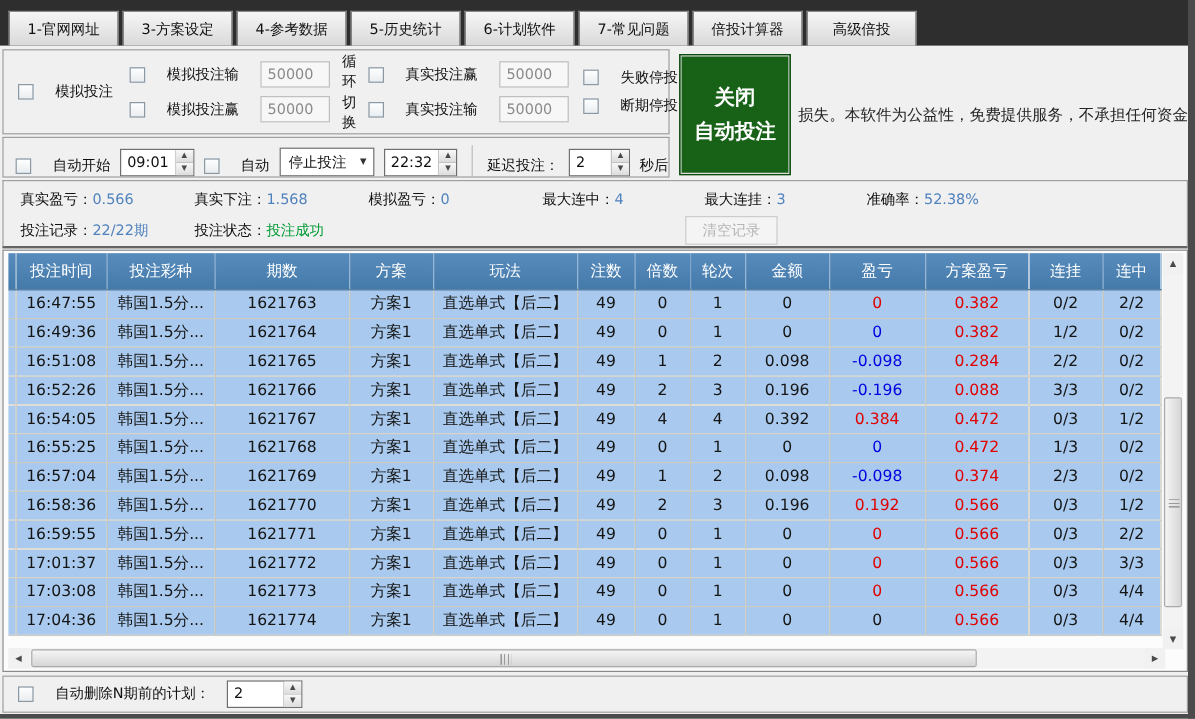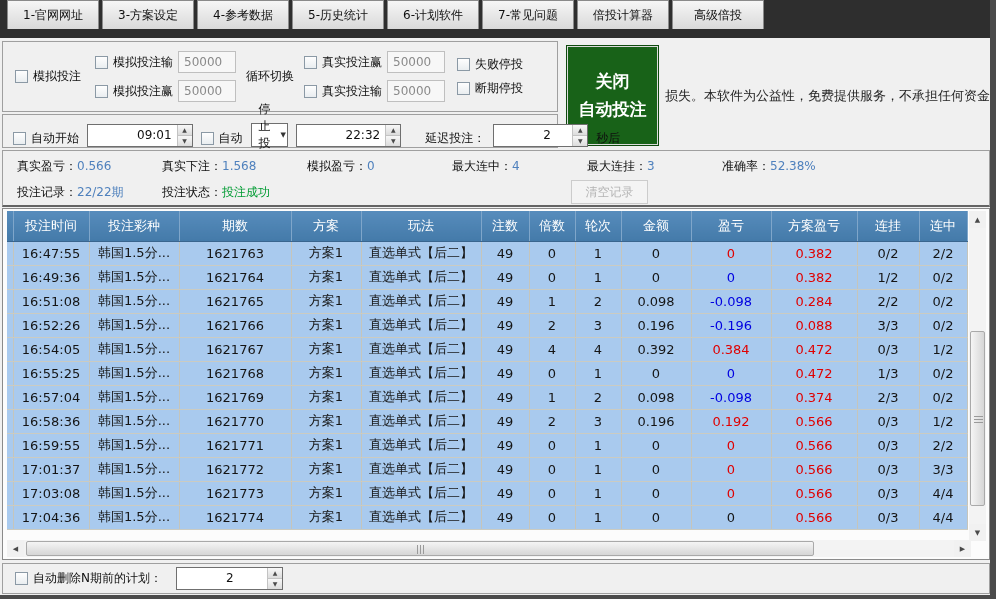--- a/index.html
+++ b/index.html
@@ -3,41 +3,41 @@
 <meta charset="utf-8">
 <style>
   * { margin:0; padding:0; box-sizing:border-box; }
   html,body { background:#9a9a9a; }
   body { font-family:"DejaVu Sans","Liberation Sans",sans-serif; }
   .window { position:relative; width:996px; height:599px; background:#f0f0f0;
             border-right:6px solid #4b4b4b; border-bottom:4px solid #4b4b4b; overflow:hidden; }
 
   
   .tab-bar { position:absolute; left:0; top:0; width:100%; height:38px; background:#2e2e2e;
-             display:flex; align-items:flex-start; padding-left:7px; gap:3px; }
+             display:flex; align-items:flex-end; padding-left:7px; gap:3px; }
   .tab { height:29px; line-height:28px; width:92px; text-align:center; font-size:12px; color:#101010;
          background:linear-gradient(#f6f6f6,#d9d9d9); border:1px solid #8a8a8a; border-bottom:none;
          white-space:nowrap; overflow:hidden; }
   .tab.active { height:36px; line-height:36px; width:102px; background:#fff; font-weight:bold; }
 
   
   .gb { position:absolute; border:1px solid #9f9f9f; background:#f0f0f0; }
   #gb1 { left:2px; top:41px; width:556px; height:71px; display:flex; align-items:center; padding-left:12px; }
   #gb2 { left:2px; top:114px; width:556px; height:34px; display:flex; align-items:flex-end; padding-left:10px; gap:8px; }
   .two-rows { display:flex; flex-direction:column; gap:7px; margin-left:14px; }
-  .cbrow { display:flex; align-items:center; gap:5px; }
+  .cbrow { display:flex; align-items:center; gap:18px; }
   .cb { display:inline-block; width:13px; height:13px; flex:0 0 13px;
         background:linear-gradient(#fefefe,#e9edf0); border:1px solid #8b99a5; }
   .lbl { font-size:12px; color:#101010; white-space:nowrap; }
   .tin { width:58px; height:22px; border:1px solid #bfbfbf; background:#f7f7f7; color:#8a8a8a;
          font-size:12px; padding:2px 5px; font-family:inherit; }
   .loop { font-size:12px; color:#101010; margin-left:10px; }
 
   .spin { display:inline-flex; border:1px solid #6f6f6f; background:#fff; height:23px; align-items:stretch; }
-  .spin .val { padding:3px 5px; font-size:12px; color:#101010; min-width:38px;margin-left:44px; }
+  .spin .val { padding:3px 5px; font-size:12px; color:#101010; min-width:38px; }
   .spin .btns { display:flex; flex-direction:column; width:15px; border-left:1px solid #c3c3c3; }
   .spin .btns span { flex:1; font-size:6px; line-height:9px; text-align:center; color:#4a4a4a;
                      background:linear-gradient(#f8f8f8,#dcdcdc); }
   .spin .btns span:first-child { border-bottom:1px solid #c3c3c3; }
   .spin.narrow .val { min-width:34px; }
 
   .combo { display:inline-flex; align-items:center; justify-content:space-between; border:1px solid #6f6f6f;
            background:#fff; height:24px; width:102px; padding-left:7px; font-size:12px; color:#101010; }
   .combo .arrow { width:16px; text-align:center; font-size:7px; color:#333; }
   .vdiv { width:1px; height:26px; background:#bdbdbd; margin:0 4px; }

